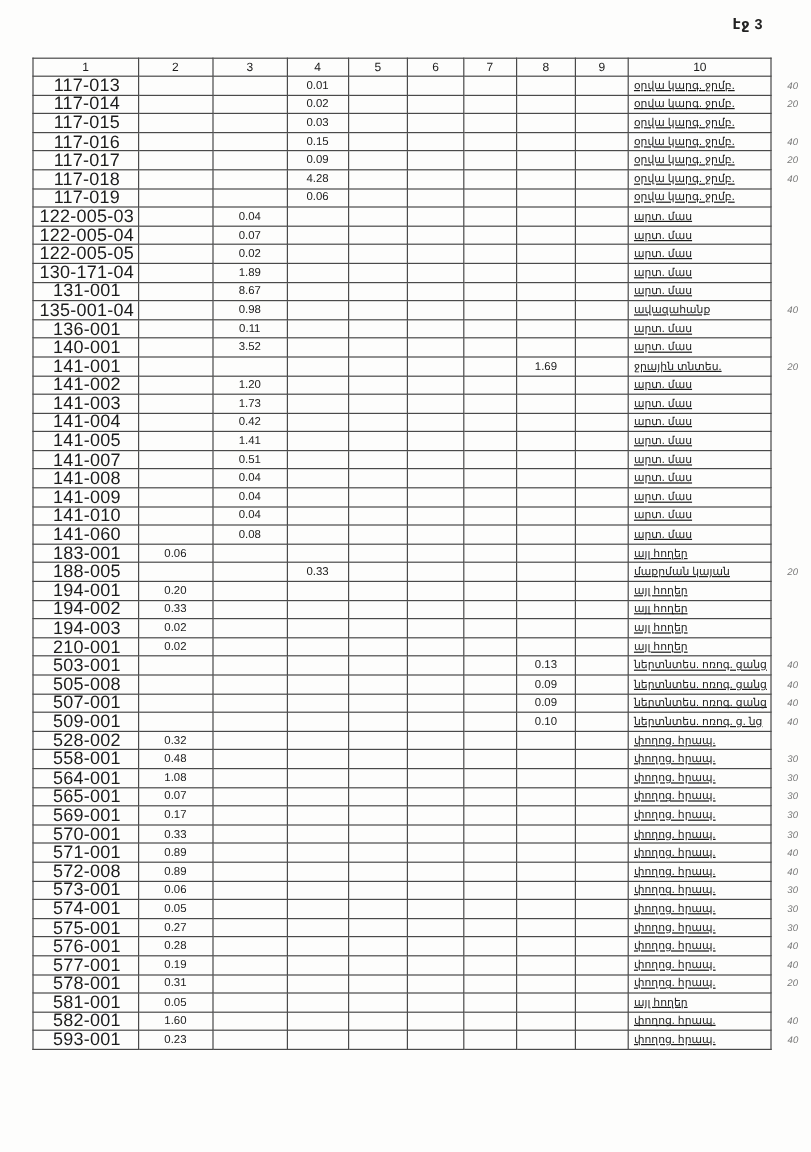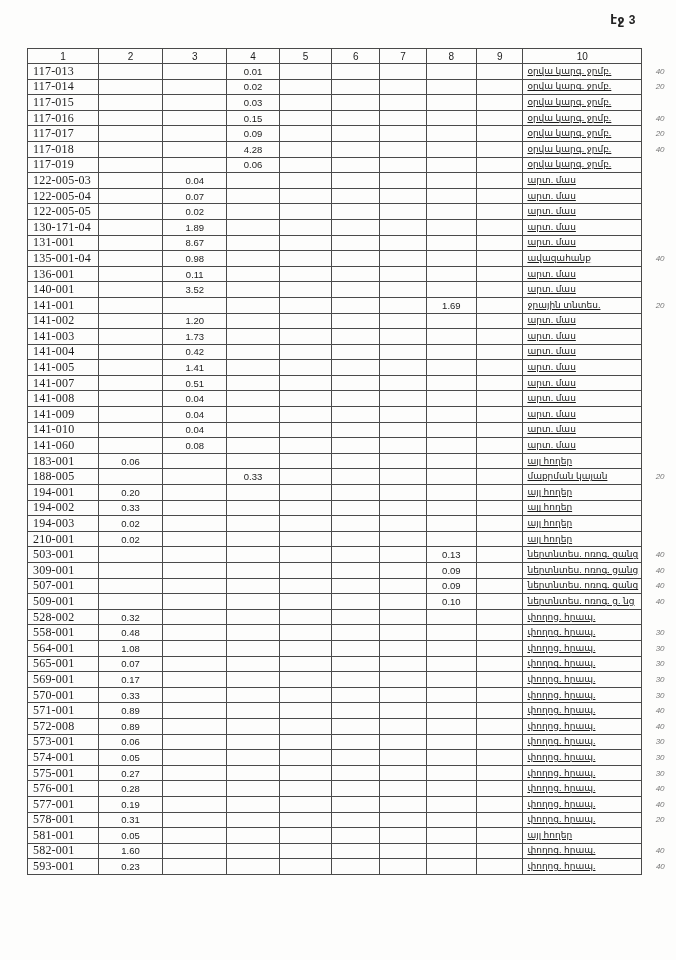--- a/index.html
+++ b/index.html
@@ -17,21 +17,21 @@
     border-collapse:collapse;table-layout:fixed;
   }
   .doc-table th,.doc-table td{
     border:1px solid #4a4a4a;
     font-size:9px;line-height:11px;height:15.6px;
     padding:0 3px;overflow:hidden;white-space:nowrap;
     color:#1c1c1c;font-weight:normal;
     box-sizing:border-box;
   }
   .doc-table th{font-size:10px;text-align:center;height:15px;}
-  td.col1{text-align:left;padding-left:5px;font-size:12px;letter-spacing:.2px;font-family:Liberation Serif, serif;}
+  td.col1{text-align:center;padding-left:5px;font-size:15px;letter-spacing:.2px;}
   td.col2,td.col3,td.col4,td.col5,td.col6,td.col7,td.col8,td.col9{text-align:center;font-size:9.5px;}
   td.col10{text-align:left;font-size:9px;padding-left:4px;text-decoration:underline;}
   td.margin-cell,th.margin-cell{
     border:none;background:transparent;
     font-size:8px;color:#777;text-align:center;padding-left:6px;
     font-style:italic;
   }
 </style>
 </head>
 <body>
@@ -478,21 +478,21 @@
         <td class="col4"></td>
         <td class="col5"></td>
         <td class="col6"></td>
         <td class="col7"></td>
         <td class="col8">0.13</td>
         <td class="col9"></td>
         <td class="col10">ներտնտես. ոռոգ. ցանց</td>
         <td class="margin-cell">40</td>
       </tr>
       <tr>
-        <td class="col1">309-001</td>
+        <td class="col1">505-008</td>
         <td class="col2"></td>
         <td class="col3"></td>
         <td class="col4"></td>
         <td class="col5"></td>
         <td class="col6"></td>
         <td class="col7"></td>
         <td class="col8">0.09</td>
         <td class="col9"></td>
         <td class="col10">ներտնտես. ոռոգ. ցանց</td>
         <td class="margin-cell">40</td>

